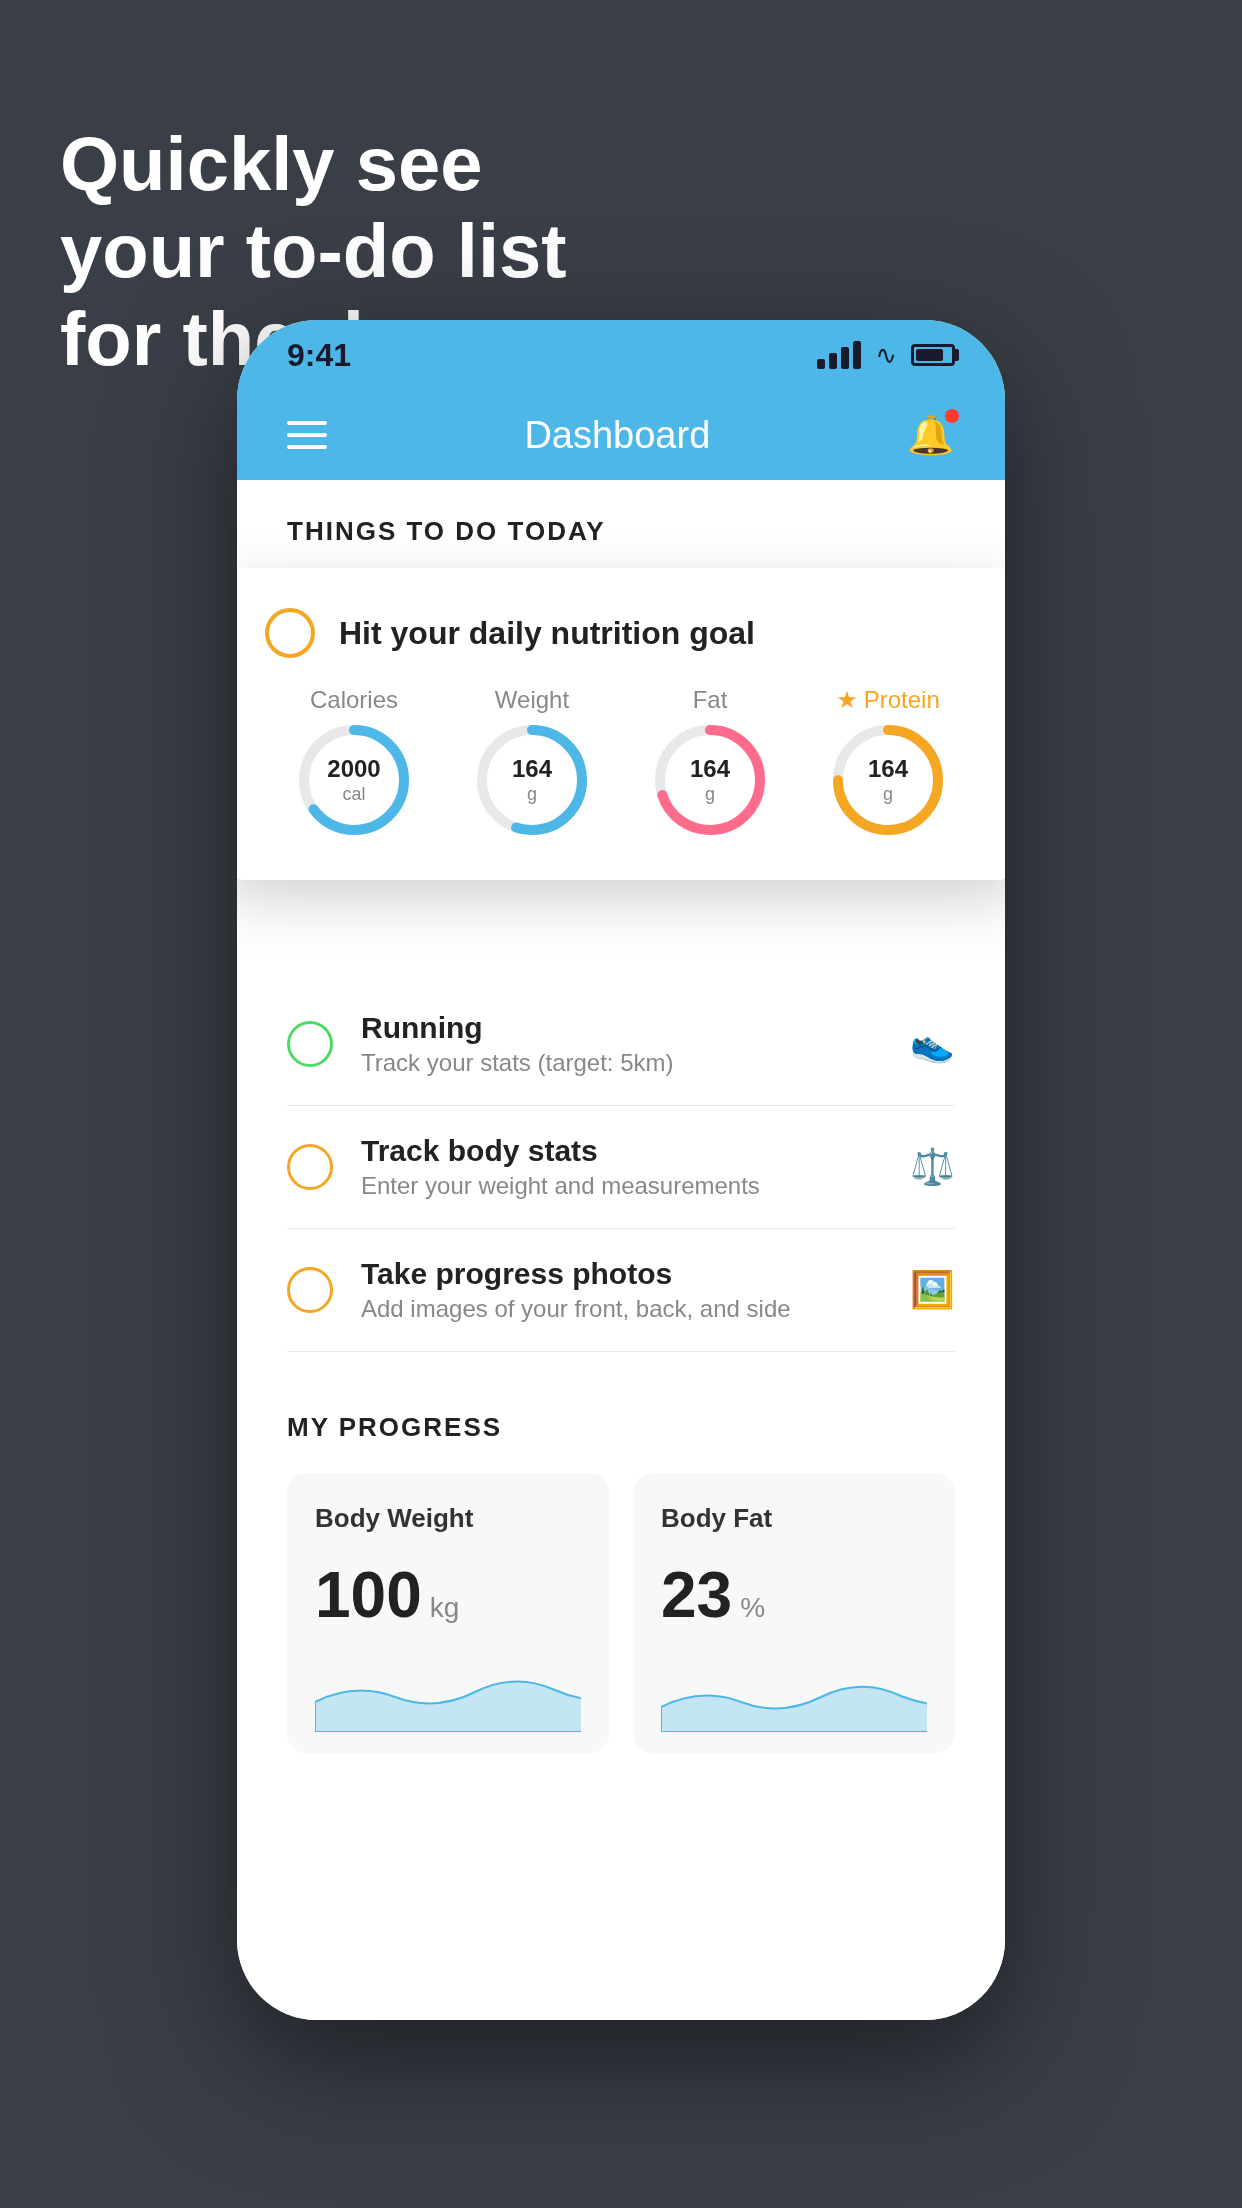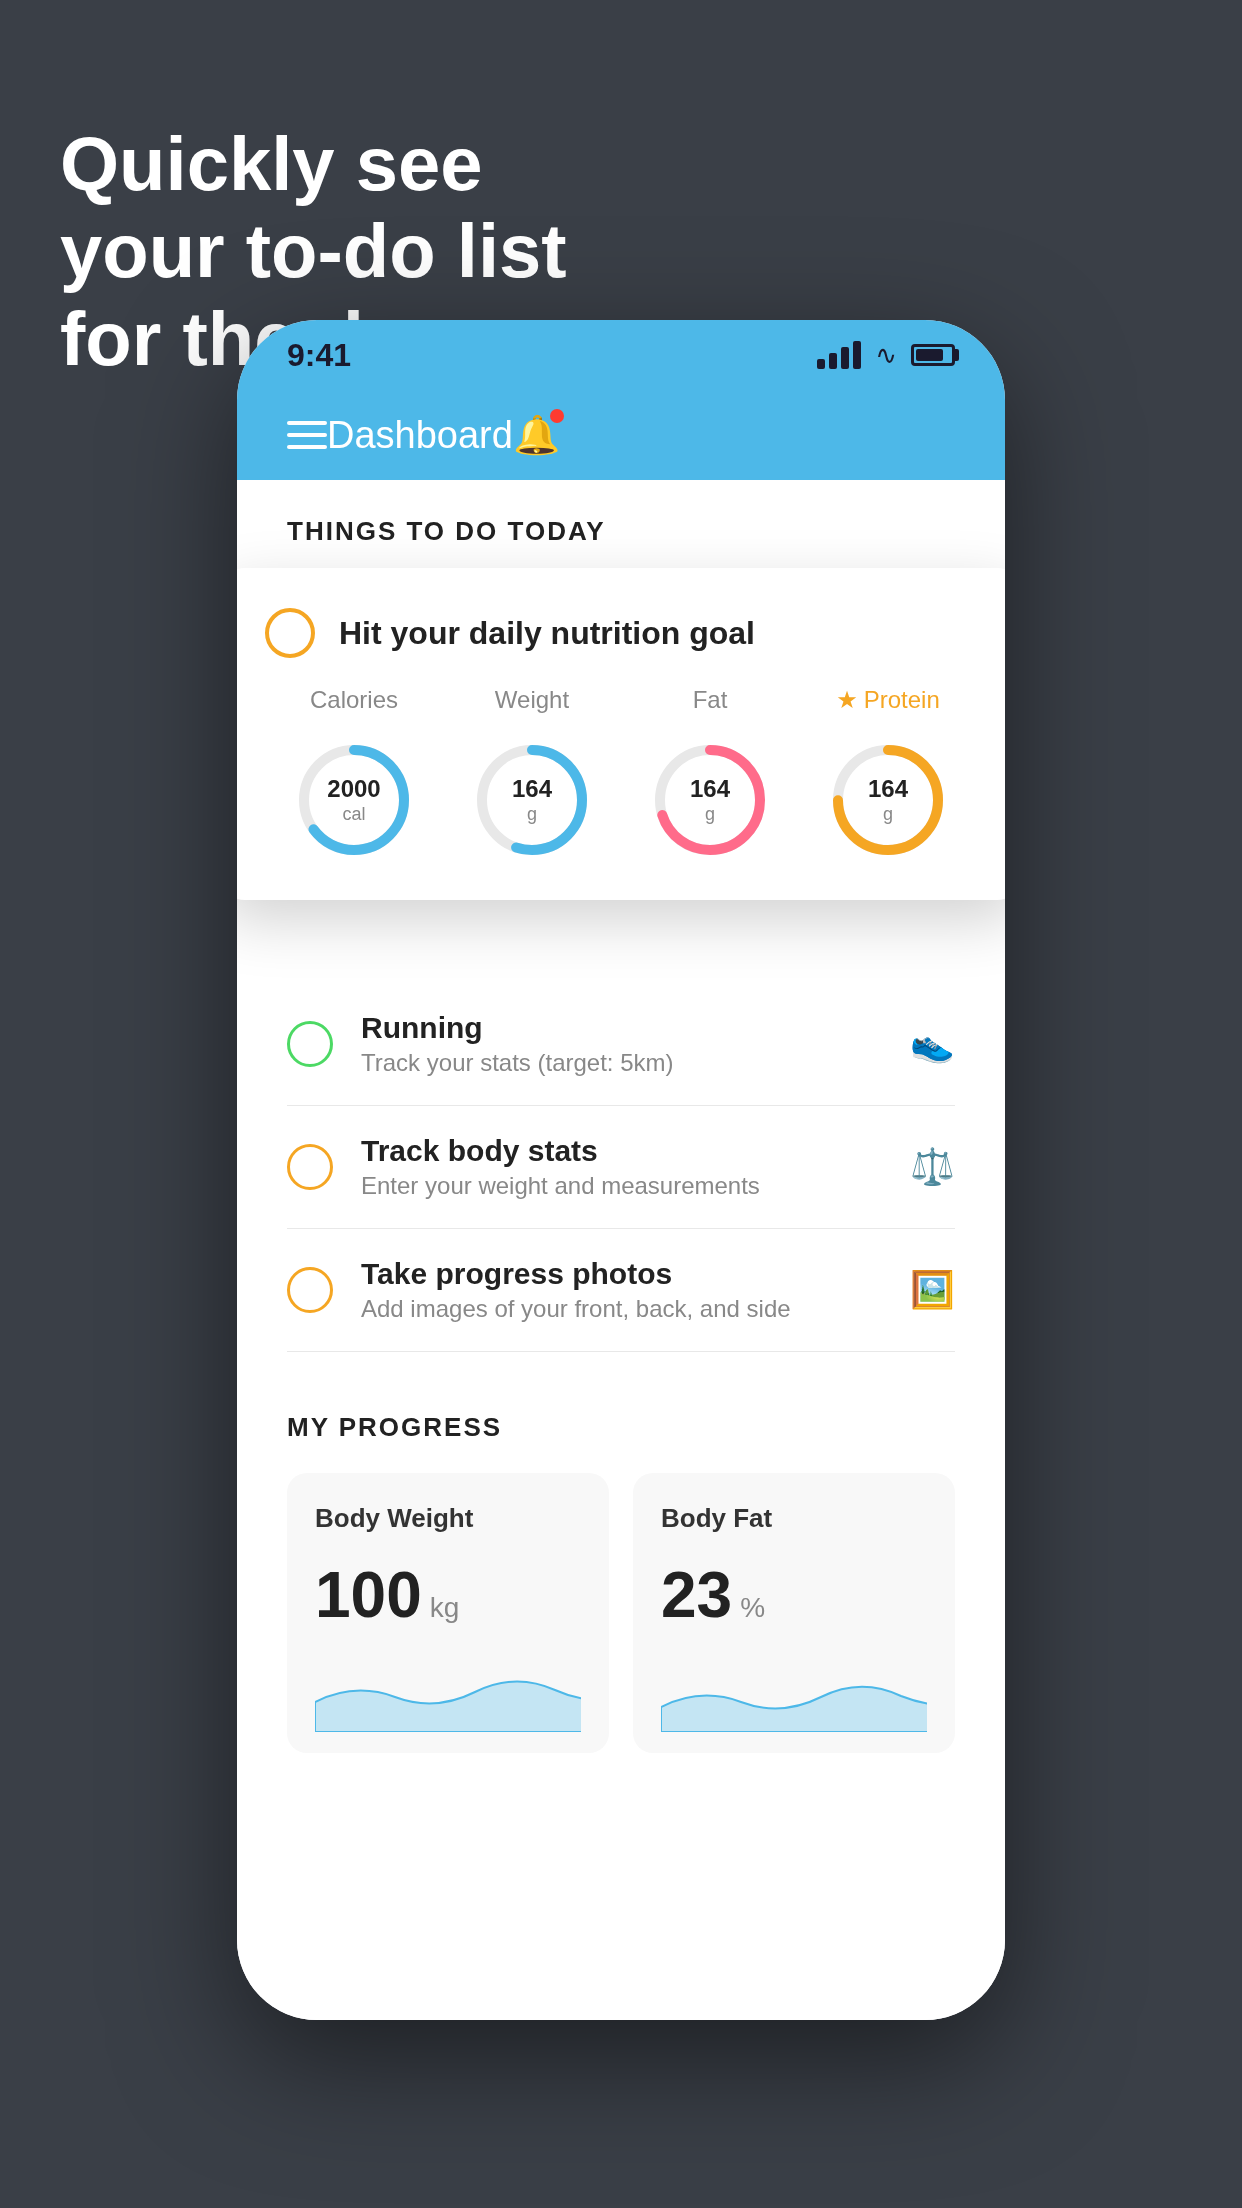--- a/index.html
+++ b/index.html
@@ -102,20 +102,21 @@
       width: 80%;
       border-radius: 2px;
     }
 
     
     .nav-bar {
       background: #4db8e8;
       height: 90px;
       display: flex;
       align-items: center;
+      justify-content: space-between;
       padding: 0 50px;
     }
     .hamburger {
       display: flex;
       flex-direction: column;
       gap: 8px;
       cursor: pointer;
     }
     .hamburger span {
       display: block;
@@ -194,21 +195,21 @@
     }
     .nutrition-row {
       display: flex;
       justify-content: space-around;
       align-items: center;
     }
     .nutrition-item {
       display: flex;
       flex-direction: column;
       align-items: center;
-      gap: 26px;
+      gap: 6px;
     }
     .nutrition-label {
       font-size: 24px;
       color: #888;
     }
     .nutrition-label.starred {
       color: #f5a623;
     }
     .star-label {
       display: flex;

